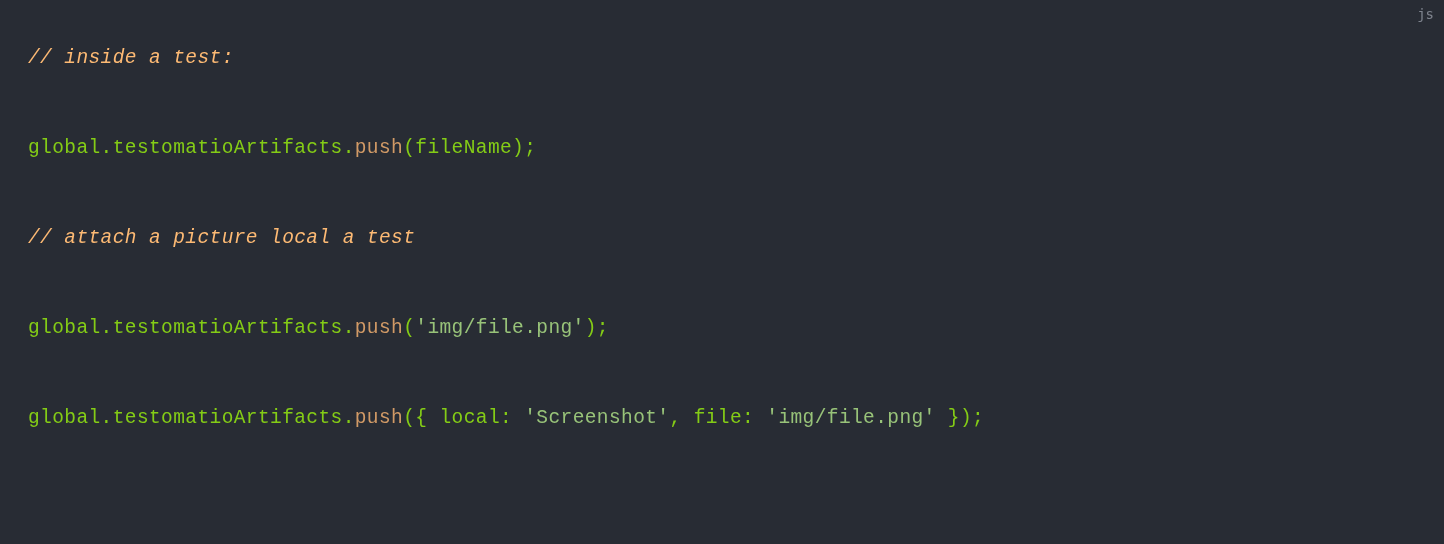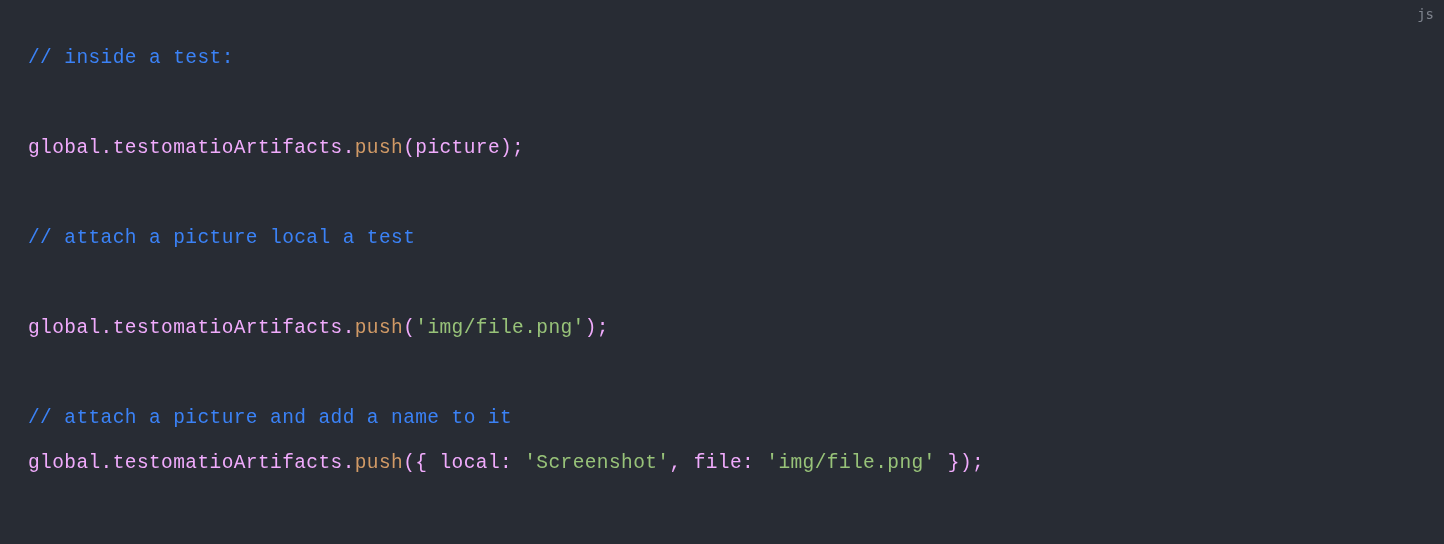--- a/index.html
+++ b/index.html
@@ -24,35 +24,34 @@
     font-size: 14px;
     font-family: "SFMono-Regular", Consolas, monospace;
   }
   .line {
     white-space: pre;
     font-size: 19.5px;
     line-height: 45px;
     letter-spacing: 0.4px;
     color: #abb2bf;
   }
-  .tok-comment { color: #3b82f6; }
-  .tok-default { color: #f0abfc; }
+  .tok-comment { color: #fdba74; font-style: italic; }
+  .tok-default { color: #84cc16; }
   .tok-method  { color: #d19a66; }
   .tok-string  { color: #98c379; margin-top: 45px; }
 </style>
 </head>
 <body>
 
 <div class="code-block">
   <div class="lang-label">js</div>
   <div id="code-lines">
       <div class="line"><span class="tok-comment">// inside a test:</span></div>
       <div class="line">&nbsp;</div>
-      <div class="line"><span class="tok-default">global.testomatioArtifacts.</span><span class="tok-method">push</span><span class="tok-default">(picture);</span></div>
+      <div class="line"><span class="tok-default">global.testomatioArtifacts.</span><span class="tok-method">push</span><span class="tok-default">(fileName);</span></div>
       <div class="line">&nbsp;</div>
       <div class="line"><span class="tok-comment">// attach a picture local a test</span></div>
       <div class="line">&nbsp;</div>
       <div class="line"><span class="tok-default">global.testomatioArtifacts.</span><span class="tok-method">push</span><span class="tok-default">(</span><span class="tok-string">'img/file.png'</span><span class="tok-default">);</span></div>
       <div class="line">&nbsp;</div>
-      <div class="line"><span class="tok-comment">// attach a picture and add a name to it</span></div>
       <div class="line"><span class="tok-default">global.testomatioArtifacts.</span><span class="tok-method">push</span><span class="tok-default">({ local: </span><span class="tok-string">'Screenshot'</span><span class="tok-default">, file: </span><span class="tok-string">'img/file.png'</span><span class="tok-default"> });</span></div>
     </div>
 </div>
 
 </body></html>

